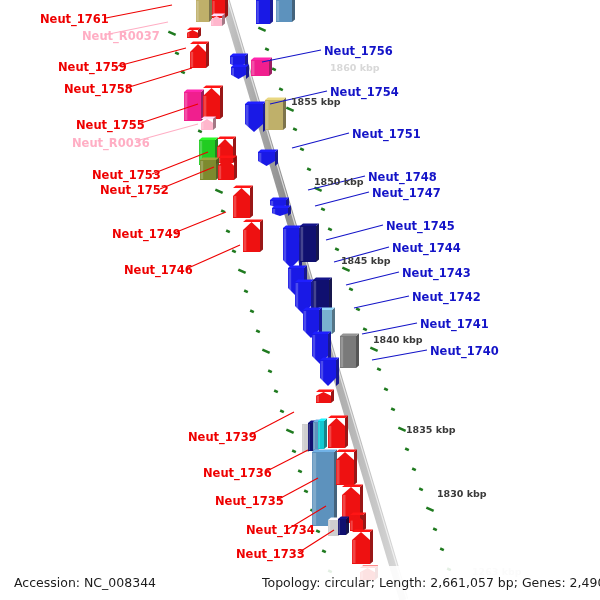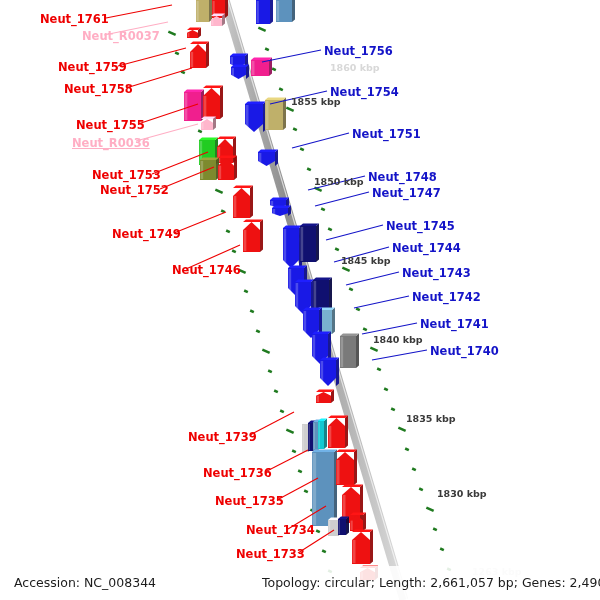--- a/index.html
+++ b/index.html
@@ -446,35 +446,35 @@
       </g>
   </svg>
 
 
   <div id="kbp-layer">
       <div class="kbp faded" style="left: 330px; top: 42px; margin-top: 20px;">1860 kbp</div>
       <div class="kbp" style="left: 291px; top: 96px;">1855 kbp</div>
       <div class="kbp" style="left: 314px; top: 176px;">1850 kbp</div>
       <div class="kbp" style="left: 341px; top: 255px;">1845 kbp</div>
       <div class="kbp" style="left: 373px; top: 334px;">1840 kbp</div>
-      <div class="kbp" style="left: 406px; top: 413px;">1835 kbp</div>
+      <div class="kbp" style="left: 406px; top: 424px;">1835 kbp</div>
       <div class="kbp" style="left: 437px; top: 488px;">1830 kbp</div>
       <div class="kbp faded" style="left: 472px; top: 566px;">1263 kbp</div>
     </div>
   <div id="labels-layer">
       <div class="lbl red" style="left: 40px; top: 12px;">Neut_1761</div>
       <div class="lbl pink" style="left: 38px; top: 29px; margin-left: 44px;">Neut_R0037</div>
       <div class="lbl red" style="left: 58px; top: 60px;">Neut_1759</div>
       <div class="lbl red" style="left: 64px; top: 82px;">Neut_1758</div>
       <div class="lbl red" style="left: 76px; top: 118px;">Neut_1755</div>
-      <div class="lbl pink" style="left: 72px; top: 136px; text-decoration: underline;">Neut_R0036</div>
+      <div class="lbl pink" style="left: 72px; top: 136px;">Neut_R0036</div>
       <div class="lbl red" style="left: 92px; top: 168px;">Neut_1753</div>
       <div class="lbl red" style="left: 100px; top: 183px;">Neut_1752</div>
       <div class="lbl red" style="left: 112px; top: 227px;">Neut_1749</div>
-      <div class="lbl red" style="left: 124px; top: 263px; margin-left: 48px;">Neut_1746</div>
+      <div class="lbl red" style="left: 124px; top: 263px;">Neut_1746</div>
       <div class="lbl red" style="left: 188px; top: 430px;">Neut_1739</div>
       <div class="lbl red" style="left: 203px; top: 466px;">Neut_1736</div>
       <div class="lbl red" style="left: 215px; top: 494px;">Neut_1735</div>
       <div class="lbl red" style="left: 226px; top: 523px; margin-left: 20px;">Neut_1734</div>
       <div class="lbl red" style="left: 236px; top: 547px;">Neut_1733</div>
       <div class="lbl blue" style="left: 324px; top: 44px;">Neut_1756</div>
       <div class="lbl blue" style="left: 330px; top: 85px;">Neut_1754</div>
       <div class="lbl blue" style="left: 352px; top: 127px;">Neut_1751</div>
       <div class="lbl blue" style="left: 368px; top: 170px;">Neut_1748</div>
       <div class="lbl blue" style="left: 372px; top: 186px;">Neut_1747</div>

